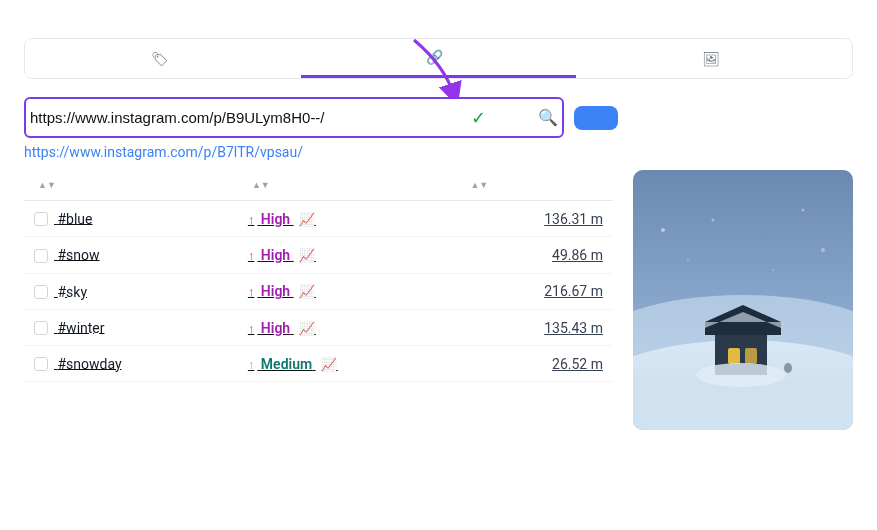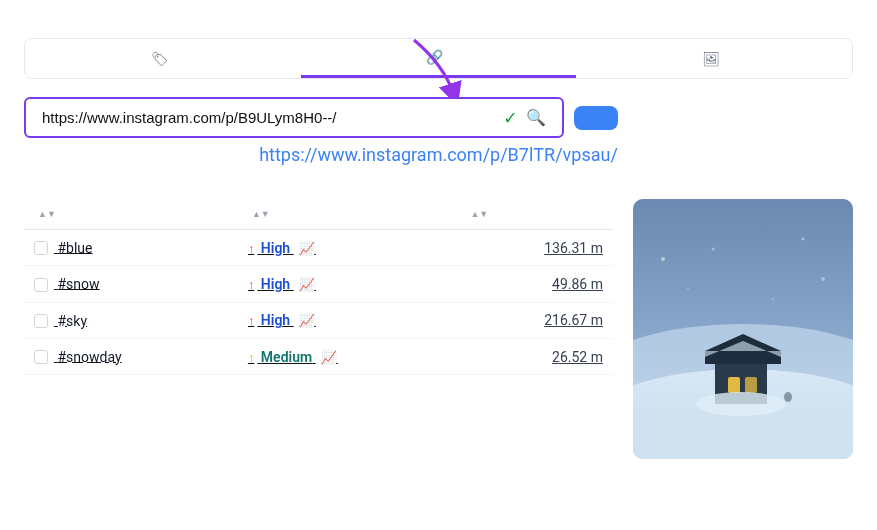--- a/index.html
+++ b/index.html
@@ -49,23 +49,24 @@
       gap: 10px;
       margin-bottom: 6px;
       position: relative;
     }
     .url-input-wrapper {
       flex: 1;
       display: flex;
       align-items: center;
       border: 2.5px solid #7c3aed;
       border-radius: 6px;
-      padding: 8px 16px;
+      padding: 8px 4px;
       background: #fff;
       max-width: 540px;
+      gap: 44px;
     }
     .url-input {
       flex: 1;
       border: none;
       outline: none;
       font-size: 15px;
       color: #111;
       background: transparent;
     }
     .url-check {
@@ -84,24 +85,23 @@
       color: #fff;
       border: none;
       border-radius: 8px;
       padding: 12px 22px;
       font-size: 15px;
       font-weight: 600;
       cursor: pointer;
       white-space: nowrap;
     }
     .example-text {
-      font-size: 18px;
+      font-size: 14px;
       color: #6b7280;
-      margin-bottom: 34px;
-      text-align: center;
+      margin-bottom: 10px;
     }
     .example-link {
       color: #3b82f6;
       text-decoration: none;
     }
     .main-content {
       display: flex;
       gap: 20px;
     }
     .table-section {
@@ -143,21 +143,21 @@
       border: 1.5px solid #d1d5db;
       border-radius: 3px;
       margin-right: 6px;
       vertical-align: middle;
     }
     .hashtag-name {
       vertical-align: middle;
       color: #111827;
     }
     .difficulty-high {
-      color: #1d4ed8;
+      color: #a21caf;
       font-weight: 600;
     }
     .difficulty-medium {
       color: #0f766e;
       font-weight: 600;
     }
     .arrow-up {
       color: #ef4444;
       font-size: 13px;
       margin-right: 3px;
@@ -303,20 +303,32 @@
       <td>
         <span class="arrow-up">↑</span>
         <span class="difficulty-high">High</span>
         <span class="trend-icon">📈</span>
       </td>
       <td class="volume-val">216.67 m</td>
     </tr>
           <tr>
       <td>
         <span class="hashtag-check"></span>
+        <span class="hashtag-name">#winter</span>
+      </td>
+      <td>
+        <span class="arrow-up">↑</span>
+        <span class="difficulty-high">High</span>
+        <span class="trend-icon">📈</span>
+      </td>
+      <td class="volume-val">135.43 m</td>
+    </tr>
+          <tr>
+      <td>
+        <span class="hashtag-check"></span>
         <span class="hashtag-name">#snowday</span>
       </td>
       <td>
         <span class="arrow-up-medium">↑</span>
         <span class="difficulty-medium">Medium</span>
         <span class="trend-icon">📈</span>
       </td>
       <td class="volume-val">26.52 m</td>
     </tr>
         </tbody>

